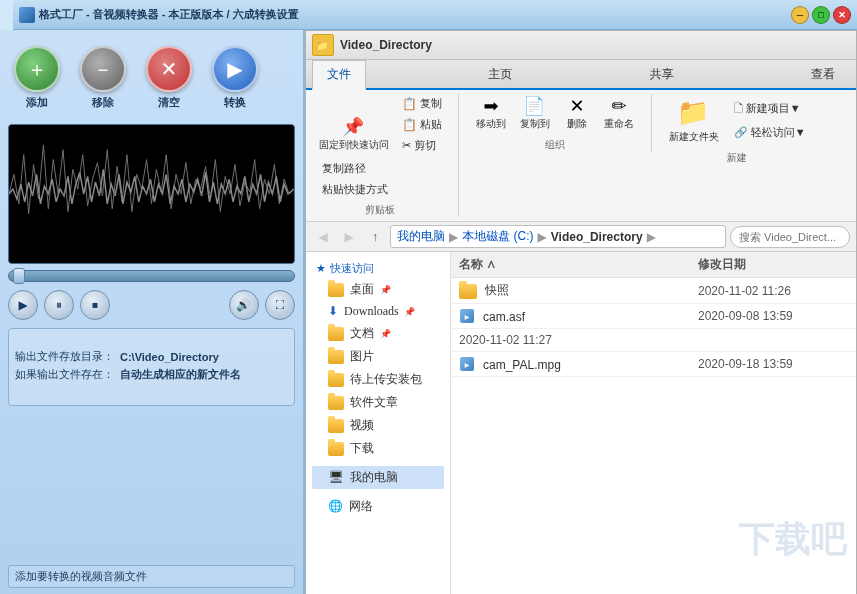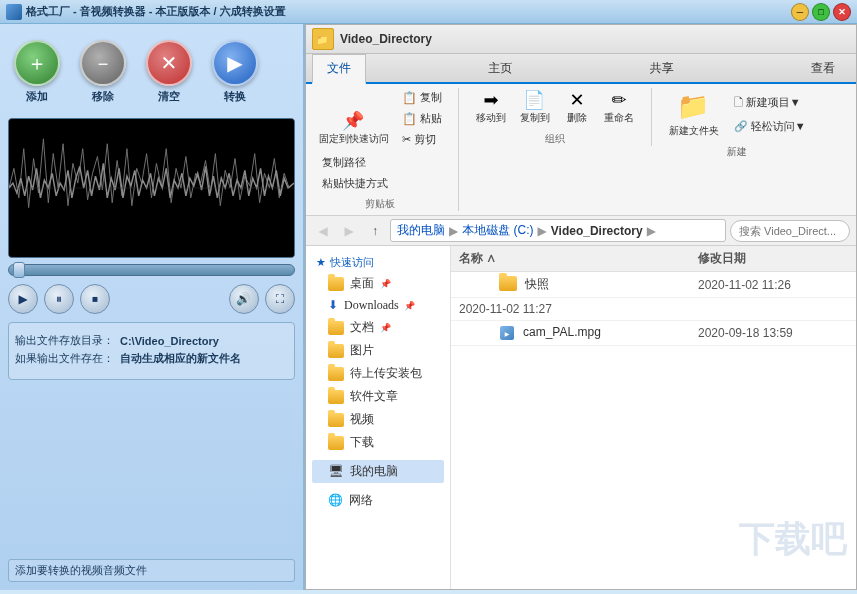--- a/index.html
+++ b/index.html
@@ -9,26 +9,27 @@
       background: #d0e8f8;
       width: 857px;
       height: 594px;
       overflow: hidden;
       position: relative;
     }
 
     
     .title-bar {
       background: linear-gradient(to bottom, #c8e0f4, #a0c8e8);
-      height: 24px;
+      height: 30px;
       display: flex;
       align-items: center;
       justify-content: space-between;
       padding: 0 6px;
       border-bottom: 1px solid #7ab0d4;
+      margin-left: 13px;
     }
     .title-bar-left {
       display: flex;
       align-items: center;
       gap: 4px;
       color: #1a3a5c;
       font-size: 11px;
       font-weight: bold;
     }
     .title-bar-icon {
@@ -178,21 +179,21 @@
       display: flex;
       gap: 6px;
       align-items: center;
     }
 
     
     .output-info {
       background: rgba(255,255,255,0.2);
       border: 1px solid #8ab0d0;
       border-radius: 4px;
-      padding: 10px 6px;
+      padding: 20px 6px;
     }
     .output-row {
       display: flex;
       align-items: center;
       gap: 6px;
       margin-bottom: 3px;
     }
     .output-label {
       color: #1a3a5c;
       font-size: 11px;
@@ -478,25 +479,24 @@
     .file-row {
       display: flex;
       align-items: center;
       padding: 4px 8px;
       border-bottom: 1px solid #f0f0f0;
       cursor: pointer;
     }
     .file-name-col {
       flex: 1;
       display: flex;
-      align-items: flex-start;
+      align-items: flex-end;
       gap: 8px;
       font-size: 12px;
       color: #333;
-      margin-left: 40px;
     }
     .file-date-col {
       width: 150px;
       font-size: 12px;
       color: #555;
     }
     .file-icon-folder {
       width: 18px;
       height: 15px;
       background: linear-gradient(to bottom, #ffd060, #e8a820);
@@ -817,20 +817,29 @@
         </div>
 
         <div class="file-row">
           <div class="file-name-col">
             <div class="file-icon-folder"></div>
             <span>快照</span>
           </div>
           <div class="file-date-col">2020-11-02 11:26</div>
         </div>
 
+        <div class="file-row">
+          <div class="file-name-col">
+            <div class="file-icon-media">
+              <div class="media-icon-bg"></div>
+            </div>
+            <span>cam.asf</span>
+          </div>
+          <div class="file-date-col">2020-09-08 13:59</div>
+        </div>
 
         <div class="file-row">
           <div class="file-date-col">2020-11-02 11:27</div>
         </div>
 
         <div class="file-row">
           <div class="file-name-col">
             <div class="file-icon-media">
               <div class="media-icon-bg"></div>
             </div>

